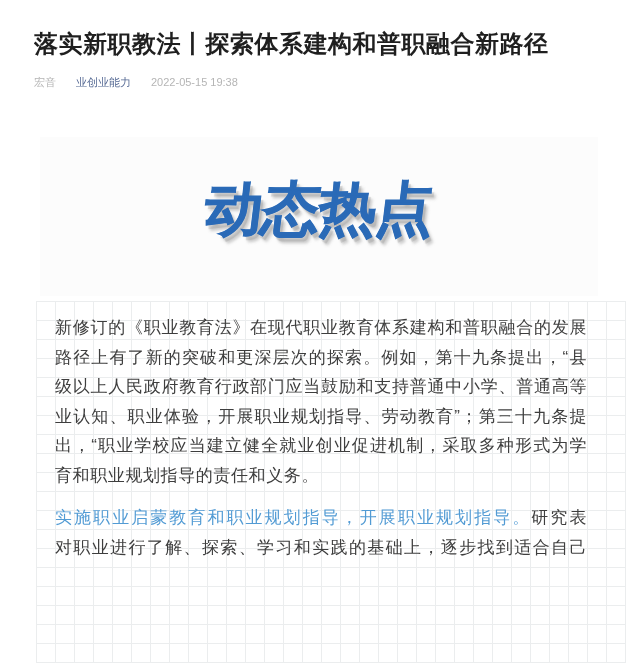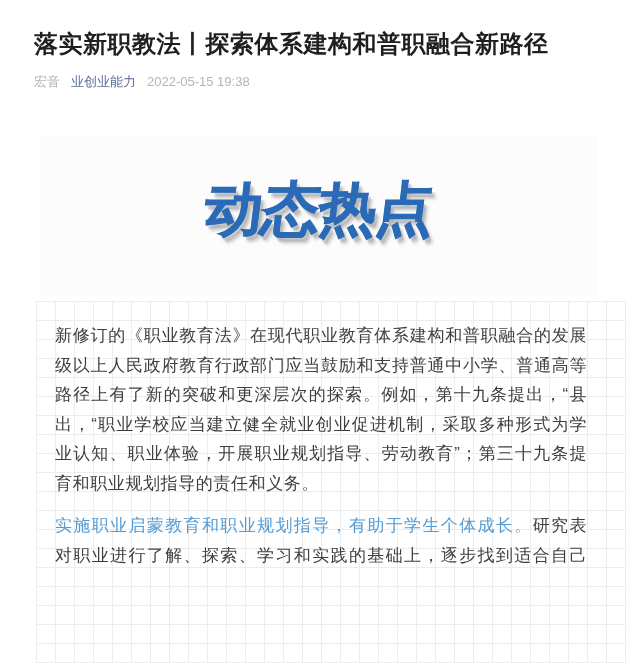--- a/index.html
+++ b/index.html
@@ -16,22 +16,22 @@
     position:absolute;left:34px;top:27px;width:570px;
     margin:0;
     font-size:24px;line-height:34px;font-weight:700;
     letter-spacing:0.5px;
     color:var(--title-text,#1f1f1f);
     white-space:nowrap;overflow:hidden;
   }
   
   .meta{
     position:absolute;left:34px;top:72px;
-    display:flex;align-items:baseline;gap:11px;
-    font-size:13px;line-height:20px;
+    display:flex;align-items:baseline;gap:20px;
+    font-size:11px;line-height:20px;
   }
   .meta .author{color:var(--meta-gray,#b5b5b5);}
   .meta .account{color:var(--account-link,#576b95);cursor:pointer;}
   .meta .time{color:var(--meta-gray,#b5b5b5);}
   
   .hero{
     position:absolute;left:40px;top:137px;width:558px;height:159px;
     background:var(--hero-bg,#fcfcfc);
     display:flex;align-items:center;justify-content:center;
     cursor:pointer;
@@ -55,21 +55,21 @@
       linear-gradient(to bottom,var(--grid-line,#ebedee) 1px,transparent 1px);
     background-size:19px 19px;
     pointer-events:none;
   }
   
   .body{
     position:absolute;left:55px;top:313px;width:532px;
     font-size:17px;
     color:var(--body-text,#3e3e3e);
   }
-  .paragraph{margin:8px 0 13px 0;}
+  .paragraph{margin:0 0 13px 0;}
   .text-line{
     height:29.5px;line-height:29.5px;
     letter-spacing:0.6px;
     overflow:hidden;
   }
   .text-line.fill{
     text-align:justify;
     text-align-last:justify;
     -moz-text-align-last:justify;
   }
@@ -90,25 +90,25 @@
 
   <div class="hero">
     <span class="hero-text">动态热点</span>
   </div>
 
   <div class="grid-bg"></div>
 
   <div class="body">
       <div class="paragraph">
         <div class="text-line fill"><span>新修订的《职业教育法》在现代职业教育体系建构和普职融合的发展</span></div>
+        <div class="text-line fill"><span>路径上有了新的突破和更深层次的探索。例如，第十九条提出，“县</span></div>
         <div class="text-line fill"><span>级以上人民政府教育行政部门应当鼓励和支持普通中小学、普通高等</span></div>
-        <div class="text-line fill"><span>路径上有了新的突破和更深层次的探索。例如，第十九条提出，“县</span></div>
+        <div class="text-line fill"><span>业认知、职业体验，开展职业规划指导、劳动教育”；第三十九条提</span></div>
         <div class="text-line fill"><span>出，“职业学校应当建立健全就业创业促进机制，采取多种形式为学</span></div>
-        <div class="text-line fill"><span>业认知、职业体验，开展职业规划指导、劳动教育”；第三十九条提</span></div>
         <div class="text-line"><span>育和职业规划指导的责任和义务。</span></div>
       </div>
       <div class="paragraph">
-        <div class="text-line fill"><span class="hl">实施职业启蒙教育和职业规划指导，有助于学生个体成长。</span><span>研究表</span></div>
+        <div class="text-line fill"><span class="hl">实施职业启蒙教育和职业规划指导，开展职业规划指导。</span><span>研究表</span></div>
         <div class="text-line fill"><span>对职业进行了解、探索、学习和实践的基础上，逐步找到适合自己</span></div>
       </div>
     </div>
 
 </div>
 
 </body></html>

